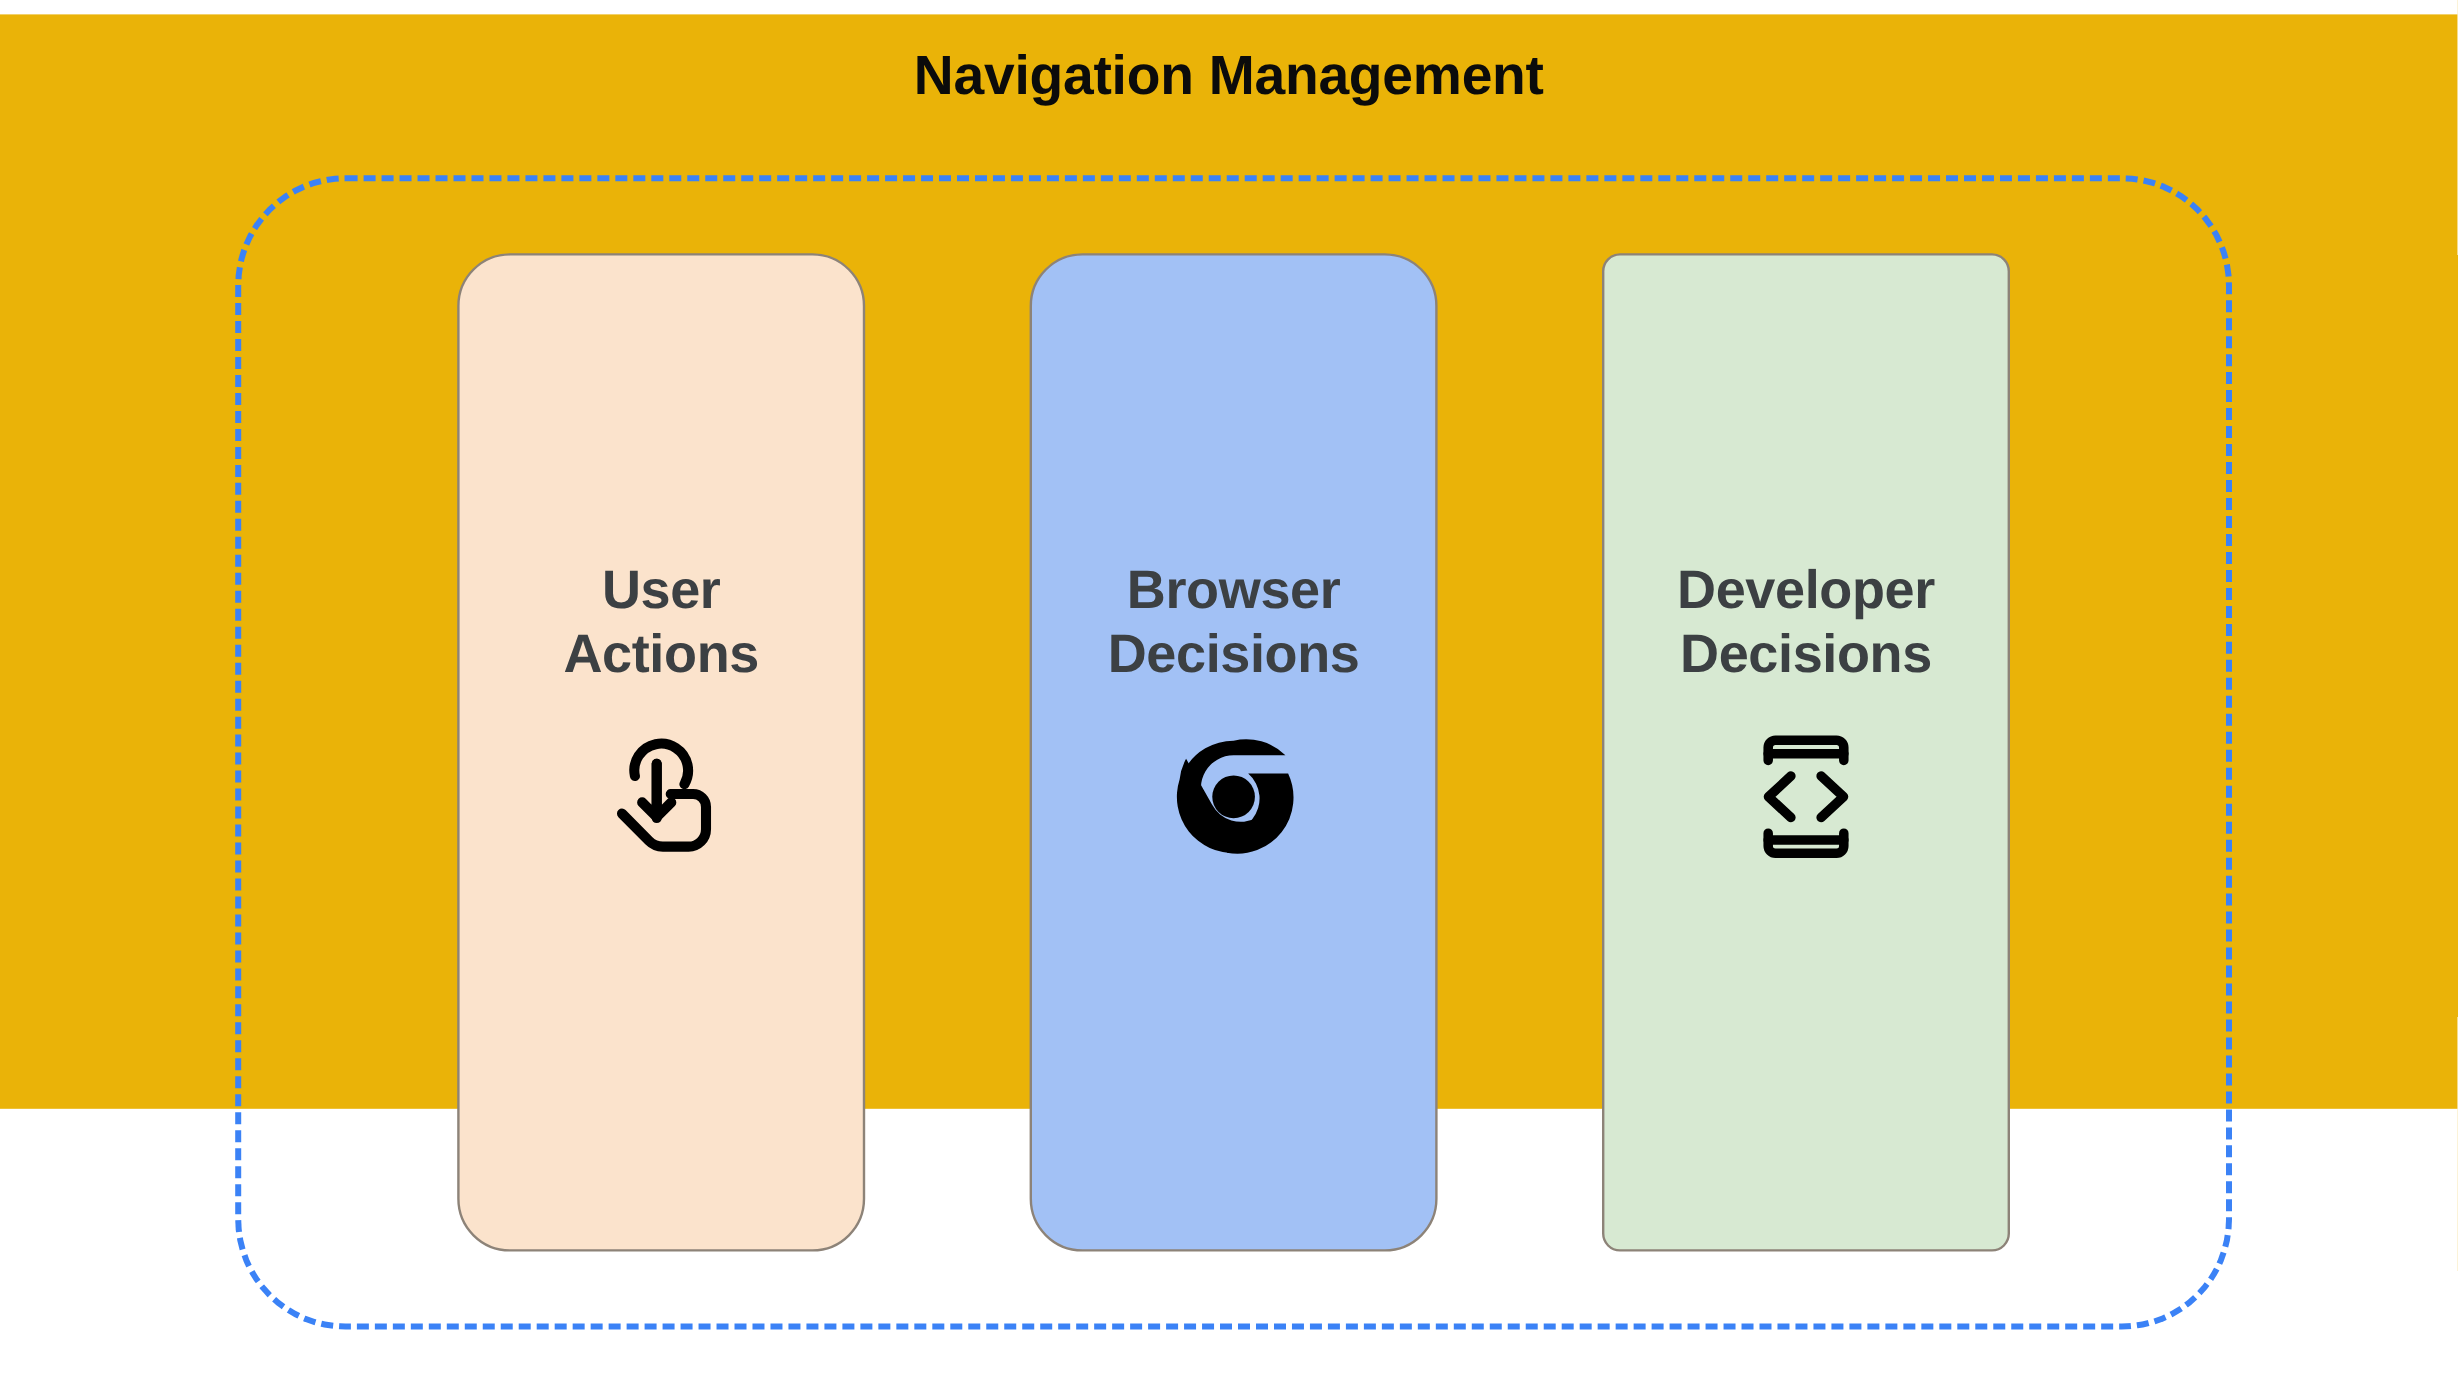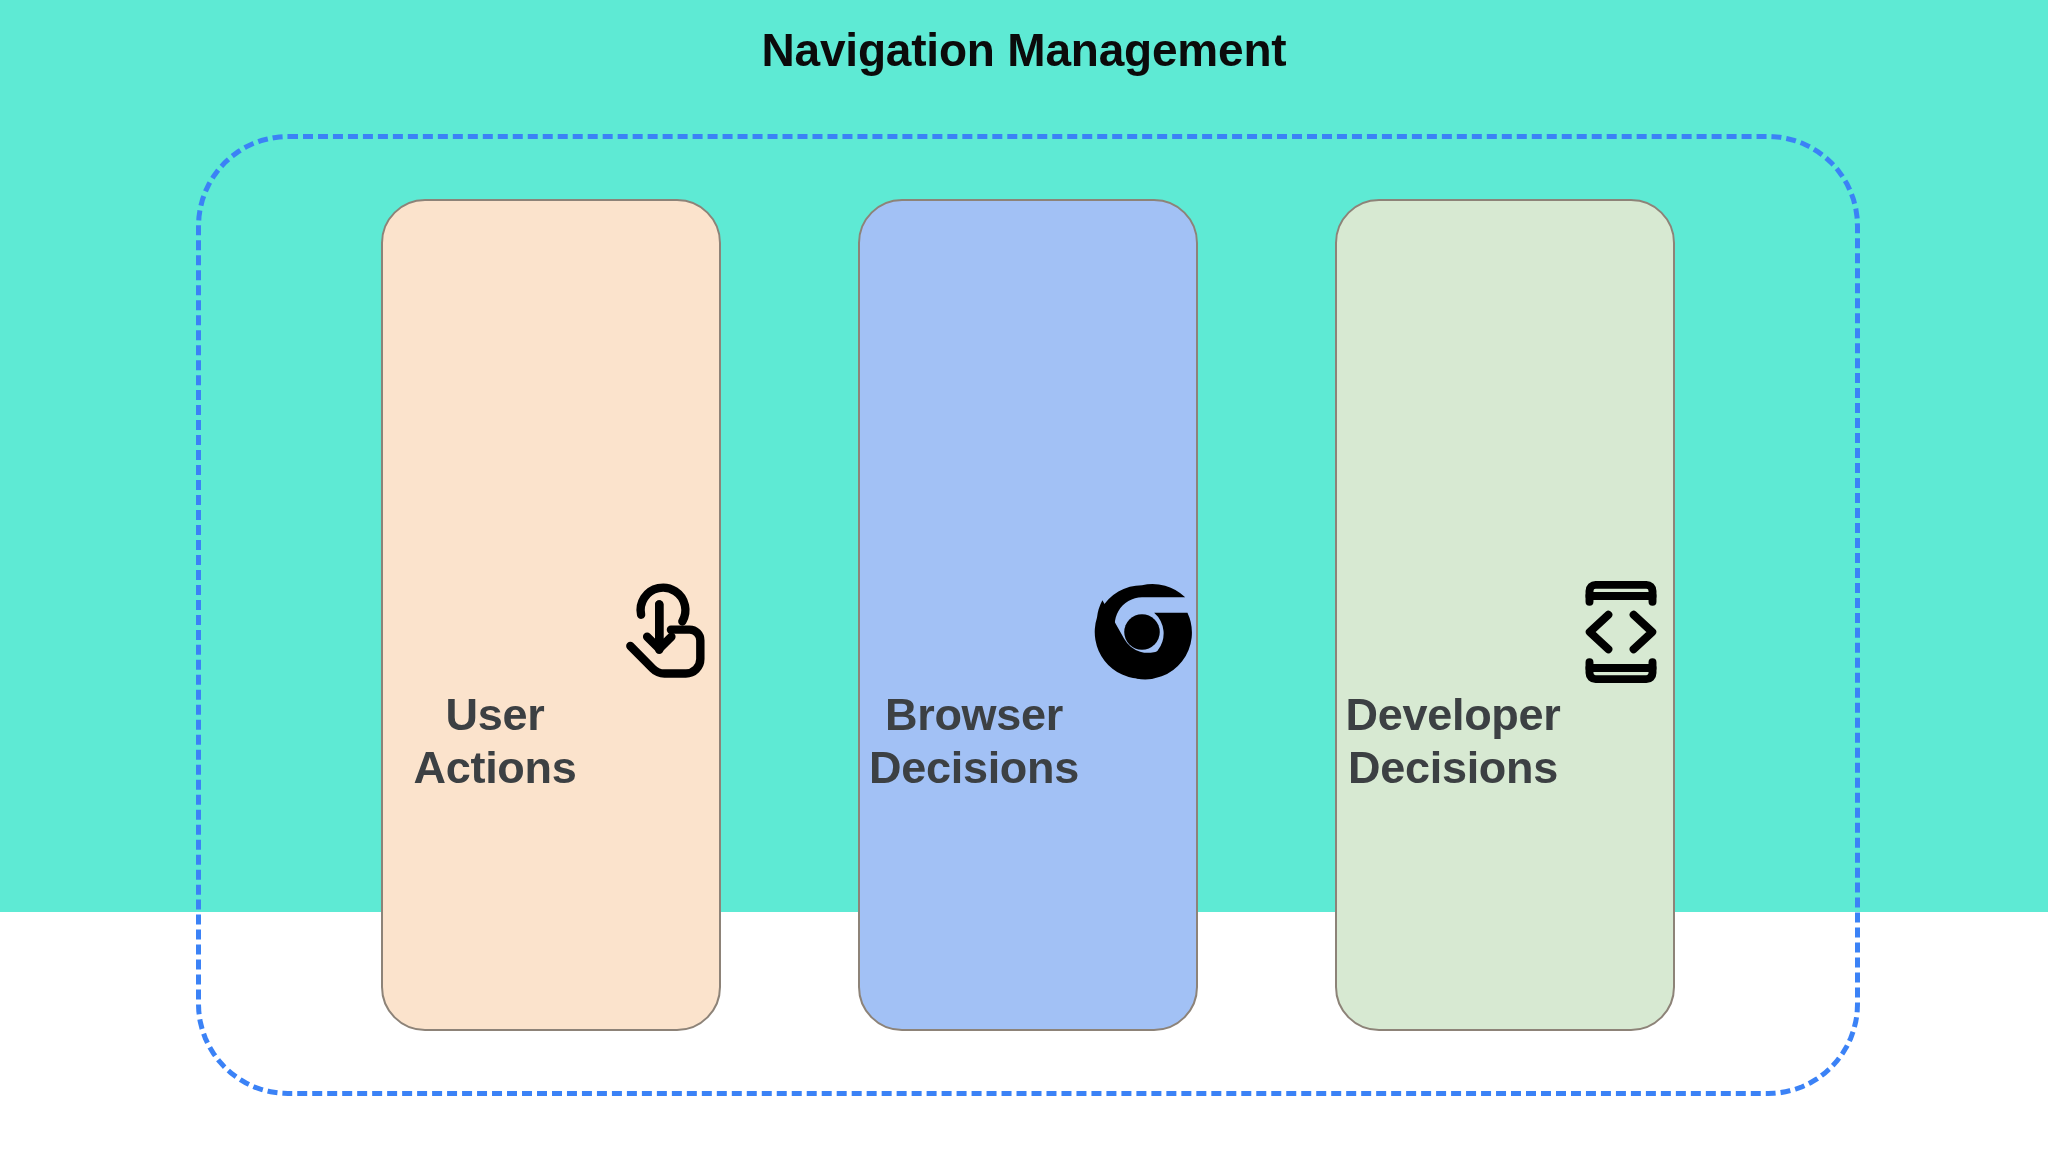--- a/index.html
+++ b/index.html
@@ -12,21 +12,22 @@
     width: 2048px;
     height: 1152px;
     overflow: hidden;
     font-family: "Liberation Sans", sans-serif;
     -webkit-font-smoothing: antialiased;
   }
   #stage {
     position: relative;
     width: 2048px;
     height: 912px;
-    background: #5eead4;
+    background: #eab308;
+    margin-top: 12px;
   }
 
   
   #page-title {
     position: absolute;
     top: 22px;
     left: 0;
     width: 2048px;
     text-align: center;
     font-size: 46px;
@@ -64,21 +65,21 @@
     padding: 0 48px;
   }
 
   .card {
     width: 340px;
     height: 832px;
     border-radius: 44px;
     border: 2px solid #8d8378;
     box-sizing: border-box;
     display: flex;
-    flex-direction: row;
+    flex-direction: column;
     align-items: center;
     justify-content: flex-start;
     position: relative;
   }
 
   .card-label {
     margin-top: 252px;
     width: 100%;
     text-align: center;
     font-size: 45px;
@@ -96,21 +97,21 @@
     height: 118px;
     display: flex;
     align-items: center;
     justify-content: center;
   }
   .card-icon svg { display: block; }
 
   
   .card.c-peach { background: #fbe3cc; }
   .card.c-blue  { background: #a2c1f5; align-items: center; }
-  .card.c-green { background: #d7e9d2; }
+  .card.c-green { background: #d7e9d2; border-radius: 15px; }
 </style>
 </head>
 <body>
 
 <div id="stage">
 
   <div id="page-title">Navigation Management</div>
 
   <div id="group-container"></div>
 

